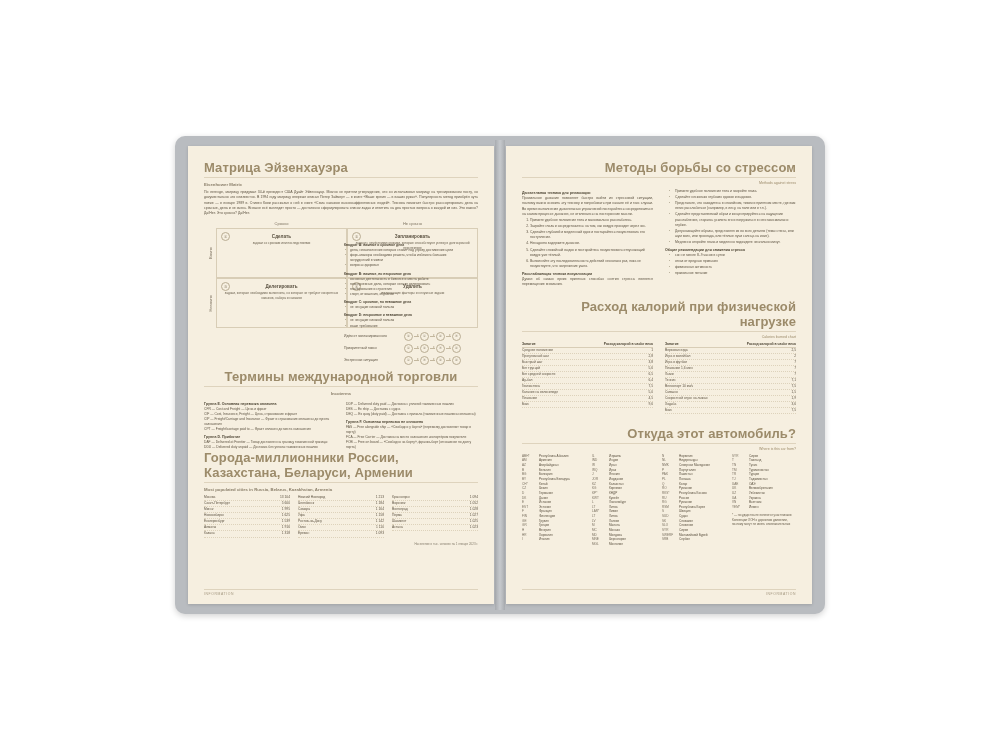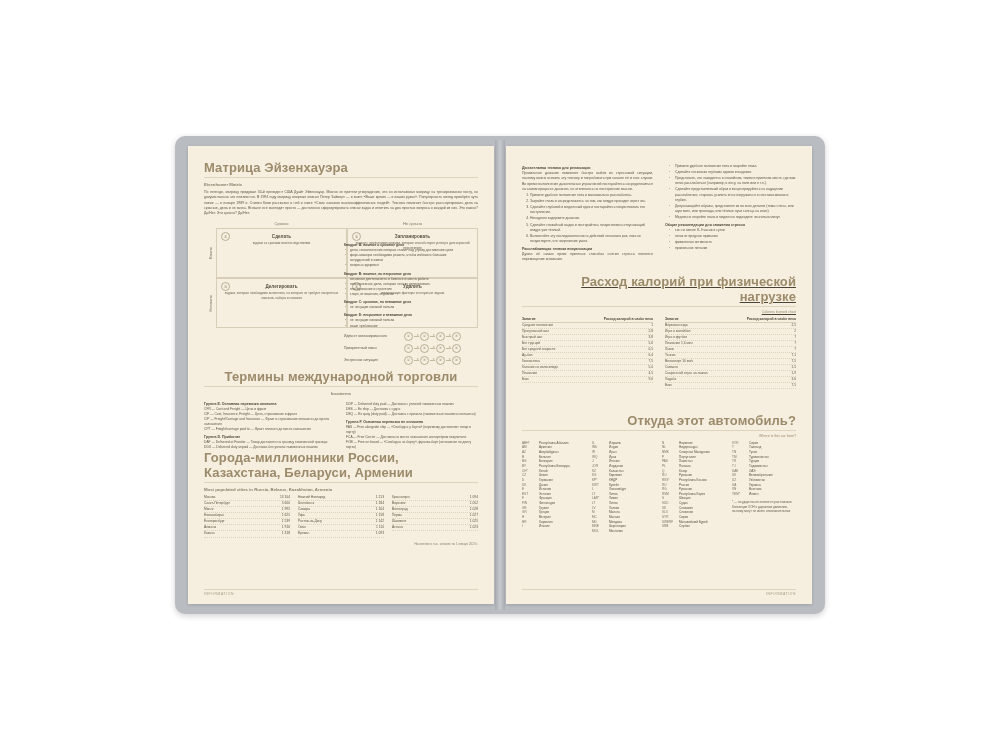--- a/index.html
+++ b/index.html
@@ -309,20 +309,25 @@
           </div>
         </div>
         <div class="note">Население в тыс. человек на 1 января 2023 г.</div>
 
         <div class="foot">INFORMATION</div>
       </div>
     </div>
 
     <div class="page right">
       <div class="inner">
+        <div class="sec-wrap">
+          <h2 class="sec">Методы борьбы со стрессом</h2>
+          <div class="rule"></div>
+          <div class="sub-en">Methods against stress</div>
+        </div>
 
         <div class="two">
           <div class="col">
             <div class="gtitle">Дыхательная техника для релаксации</div>
             <div class="body">Правильное дыхание позволяет быстро выйти из стрессовой ситуации, поэтому важно освоить эту технику и попробовать при начале её и такс случаи. Во время выполнения дыхательных упражнений постарайтесь сосредоточиться на самом процессе дыхания, не отвлекаясь на посторонние мысли.</div>
             <ol class="n">
               <li>Примите удобное положение тела и максимально расслабьтесь.</li>
               <li>Закройте глаза и сосредоточьтесь на том, как воздух проходит через нос.</li>
               <li>Сделайте глубокий и медленный вдох и постарайтесь почувствовать его поступление.</li>
               <li>Ненадолго задержите дыхание.</li>
@@ -344,21 +349,21 @@
             <div class="gtitle">Общие рекомендации для снижения стресса</div>
             <ul class="b">
               <li>сон не менее 8–9 часов в сутки</li>
               <li>отказ от вредных привычек</li>
               <li>физическая активность</li>
               <li>правильное питание</li>
             </ul>
           </div>
         </div>
 
-        <div style="margin-top:12px;text-decoration:underline;" class="sec-wrap">
+        <div style="margin-top:12px;" class="sec-wrap">
           <h2 class="sec">Расход калорий при физической нагрузке</h2>
           <div class="rule"></div>
           <div class="sub-en">Calories burned chart</div>
         </div>
 
         <div class="two">
           <div class="col">
             <div class="cal-head">
                 <span>Занятие</span>
                 <span>Расход калорий в час/кг веса</span>
@@ -449,21 +454,21 @@
                 <span>Ходьба</span>
                 <span>3,6</span>
               </div>
             <div class="cal-row">
                 <span>Бокс</span>
                 <span>7,5</span>
               </div>
           </div>
         </div>
 
-        <div style="margin-top:24px;" class="sec-wrap">
+        <div style="margin-top:12px;" class="sec-wrap">
           <h2 class="sec">Откуда этот автомобиль?</h2>
           <div class="rule"></div>
           <div class="sub-en">Where is this car from?</div>
         </div>
 
         <div class="plates">
           <div class="pcol">
             <div class="prow">
                 <span class="pcode">ABH*</span>
                 <span class="pname">Республика Абхазия</span>

